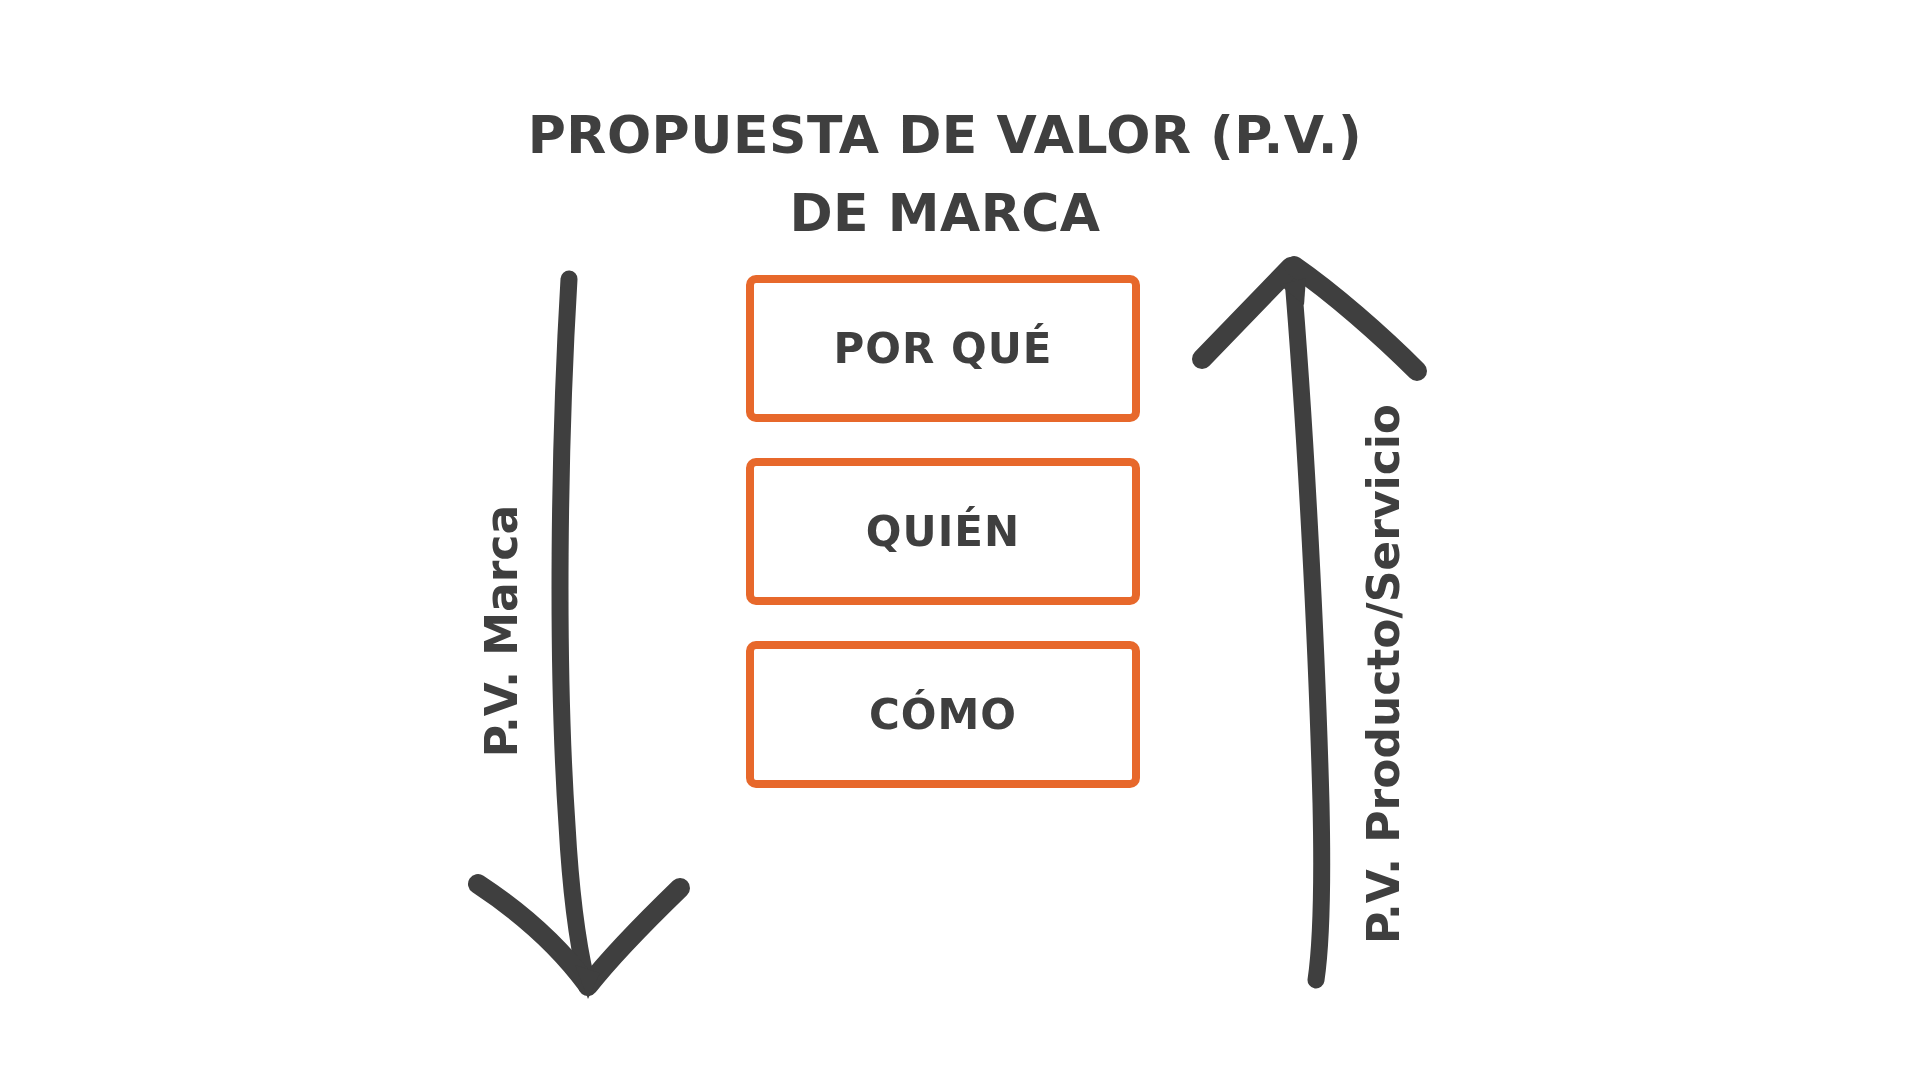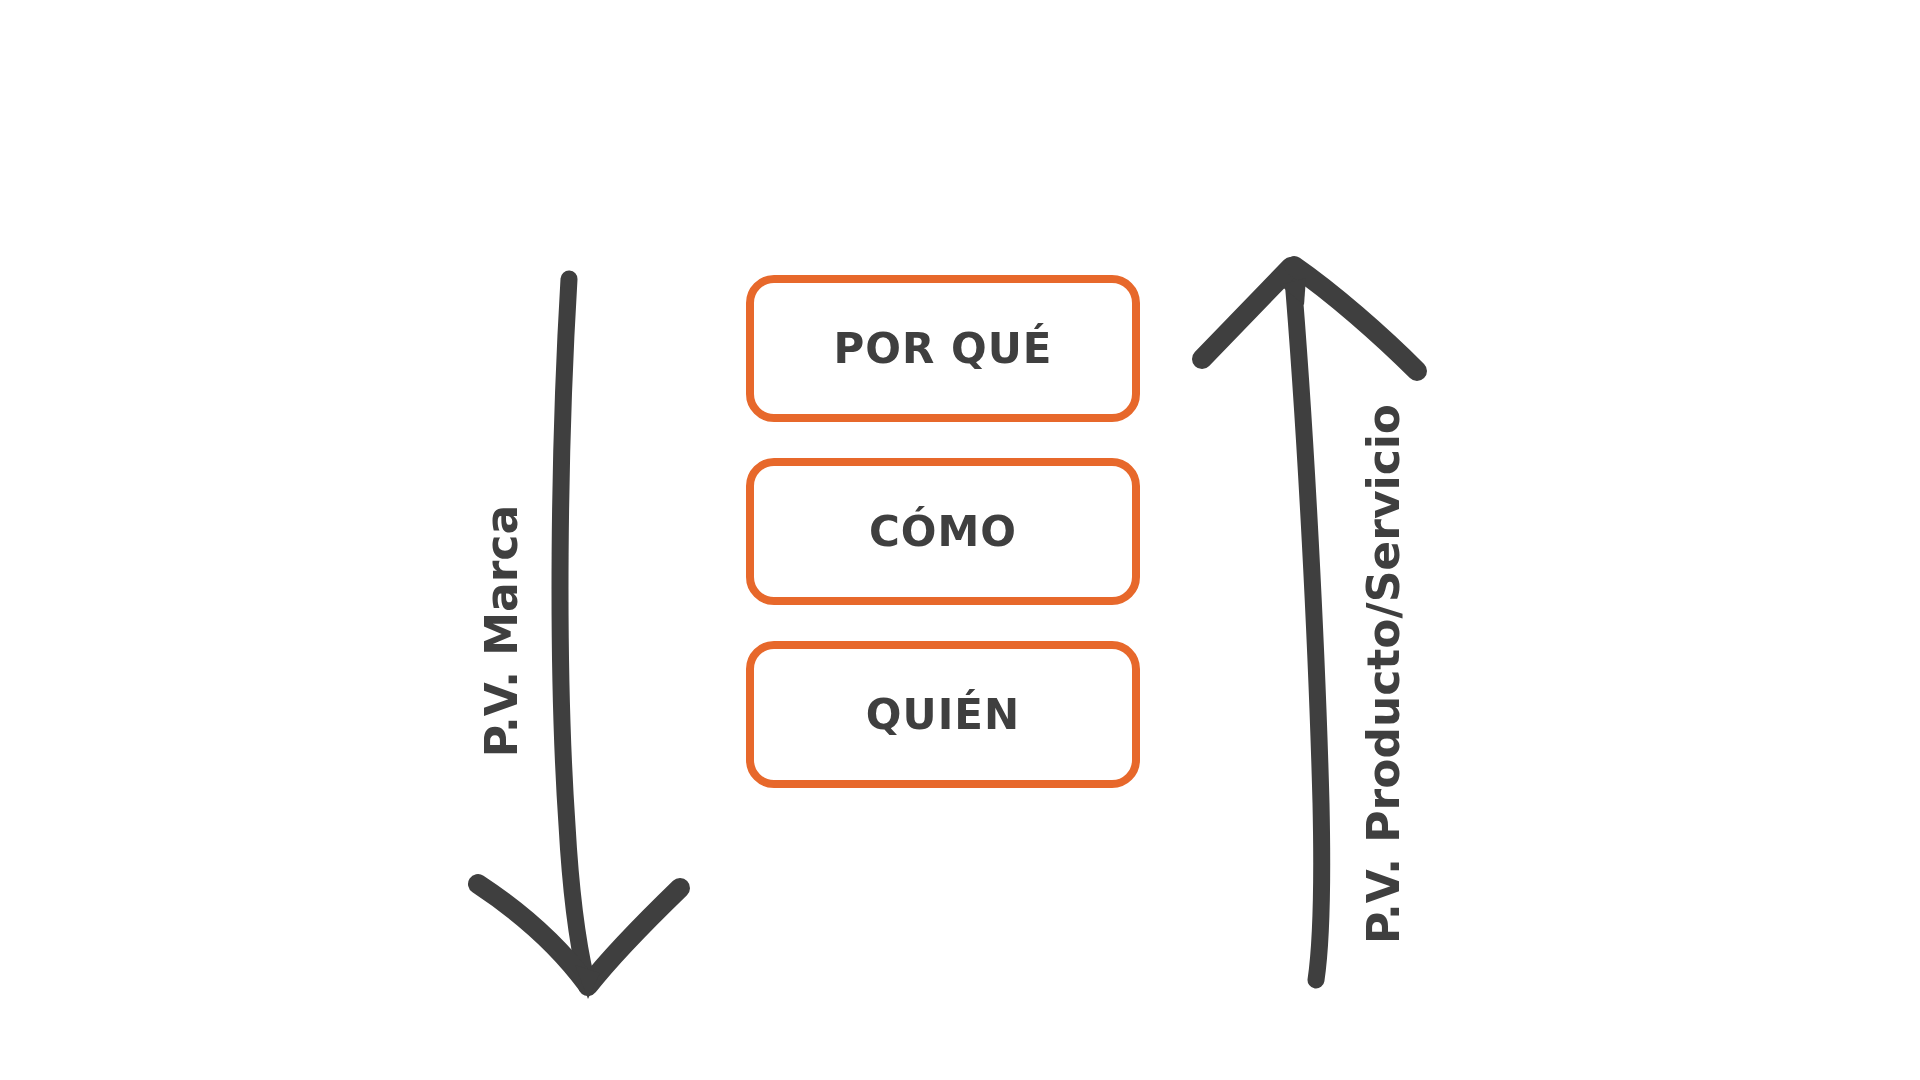--- a/index.html
+++ b/index.html
@@ -27,21 +27,21 @@
   }
   .boxes{
     position:absolute;
     left:746px;top:275px;width:394px;
     display:flex;flex-direction:column;gap:36px;
   }
   .vbox{
     box-sizing:border-box;
     height:147px;width:394px;
     border:8px solid var(--orange);
-    border-radius:28px;
+    border-radius:10px;
     background:var(--bg);
     display:flex;align-items:center;justify-content:center;
   }
   .vbox-label{
     color:var(--ink);
     font-size:42px;
     font-weight:bold;
     letter-spacing:1px;
   }
   .side-label{
@@ -62,20 +62,24 @@
   .arrow-svg{position:absolute;}
   .arrow-svg.left{left:455px;top:265px;}
   .arrow-svg.right{left:1185px;top:253px;}
   .arrow-stroke{stroke:var(--ink);fill:none;}
 </style>
 </head>
 <body>
 
 <div id="stage">
 
+  <div class="title">
+    <div>PROPUESTA DE VALOR (P.V.)</div>
+    <div>DE MARCA</div>
+  </div>
 
   <svg class="arrow-svg left" width="250" height="750" viewBox="0 0 250 750" aria-hidden="true">
     <path class="arrow-stroke" d="M114,14 C104,180 101,400 112,560 C116,632 124,684 131,714" stroke-width="17" stroke-linecap="round"></path>
     <path class="arrow-stroke" d="M23,619 C70,650 106,684 132,719" stroke-width="20" stroke-linecap="round"></path>
     <path class="arrow-stroke" d="M225,623 C192,655 157,690 133,721" stroke-width="20" stroke-linecap="round"></path>
     <path d="M120,700 L145,708 L133,734 Z" fill="#3F3F3F" stroke="none"></path>
   </svg>
 
   <div class="side-label left">P.V. Marca</div>
 
@@ -86,20 +90,20 @@
     <path d="M95,32 L121,25 L119,52 Z" fill="#3F3F3F" stroke="none"></path>
   </svg>
 
   <div class="side-label right">P.V. Producto/Servicio</div>
 
   <div class="boxes">
     <div class="vbox">
       <span class="vbox-label">POR QUÉ</span>
     </div>
     <div class="vbox">
-      <span class="vbox-label">CÓMO</span>
+      <span class="vbox-label">QUIÉN</span>
     </div>
     <div class="vbox">
-      <span class="vbox-label">QUIÉN</span>
+      <span class="vbox-label">CÓMO</span>
     </div>
   </div>
 
 </div>
 
 </body></html>

